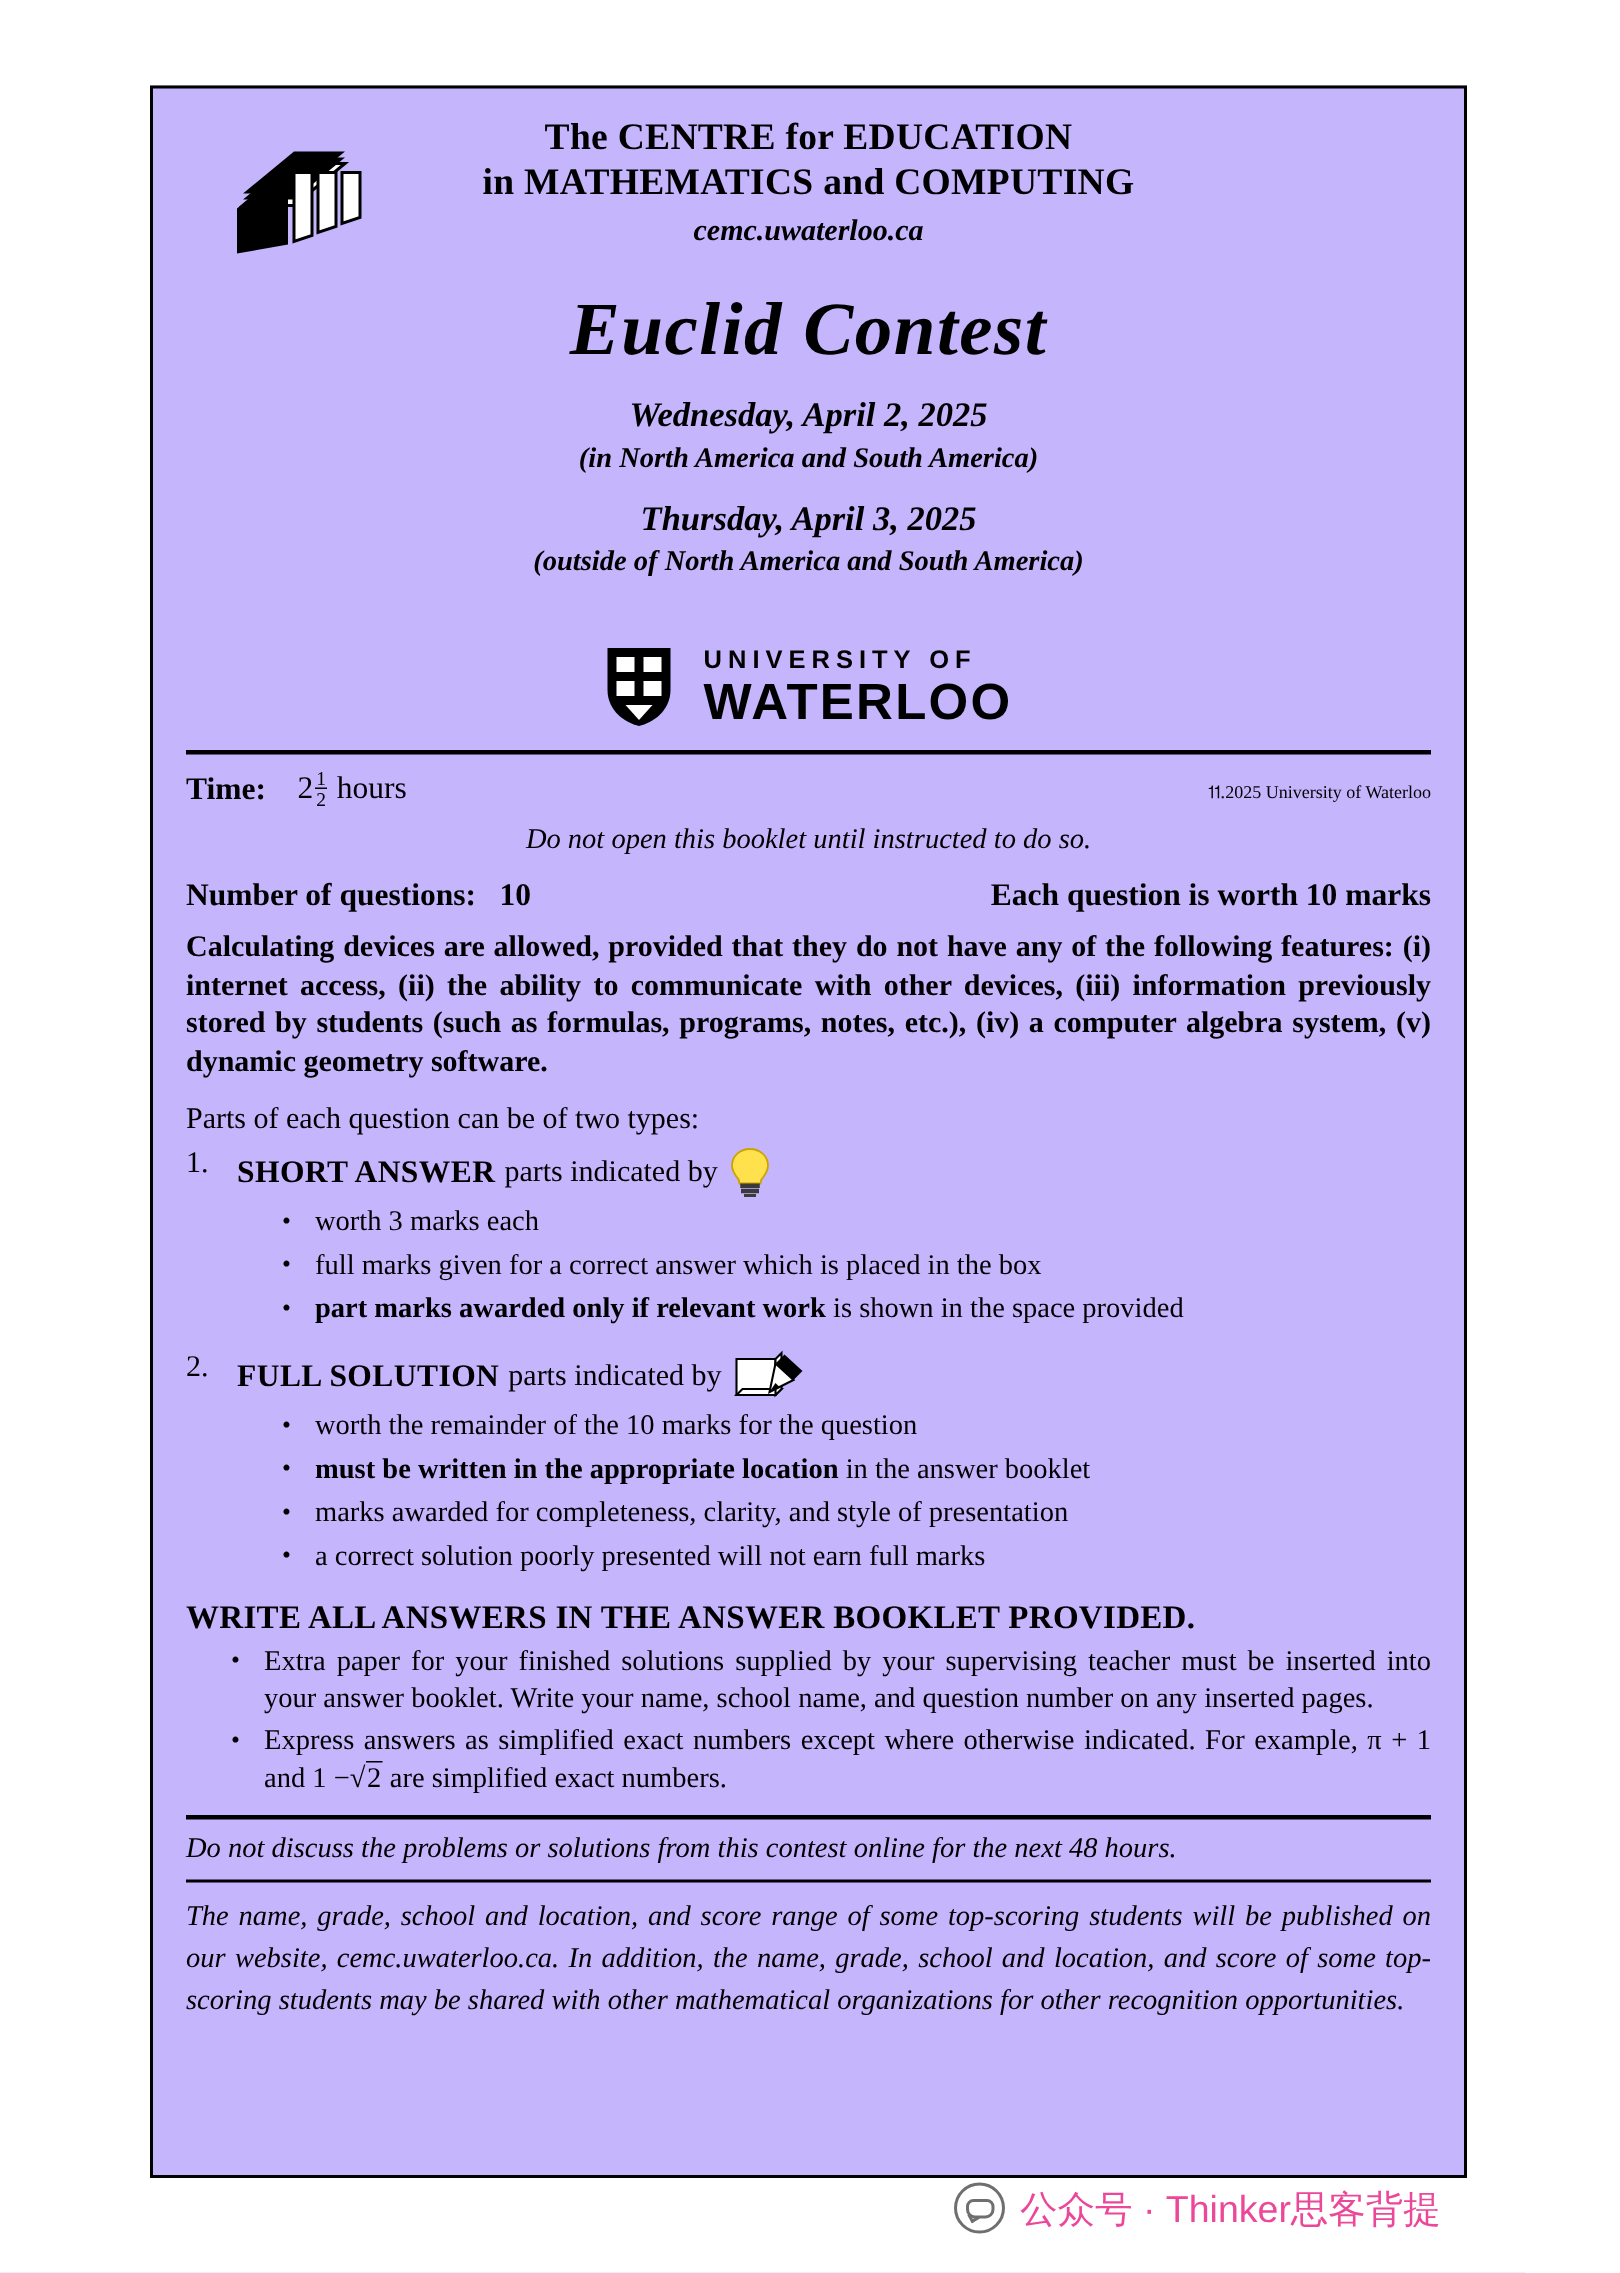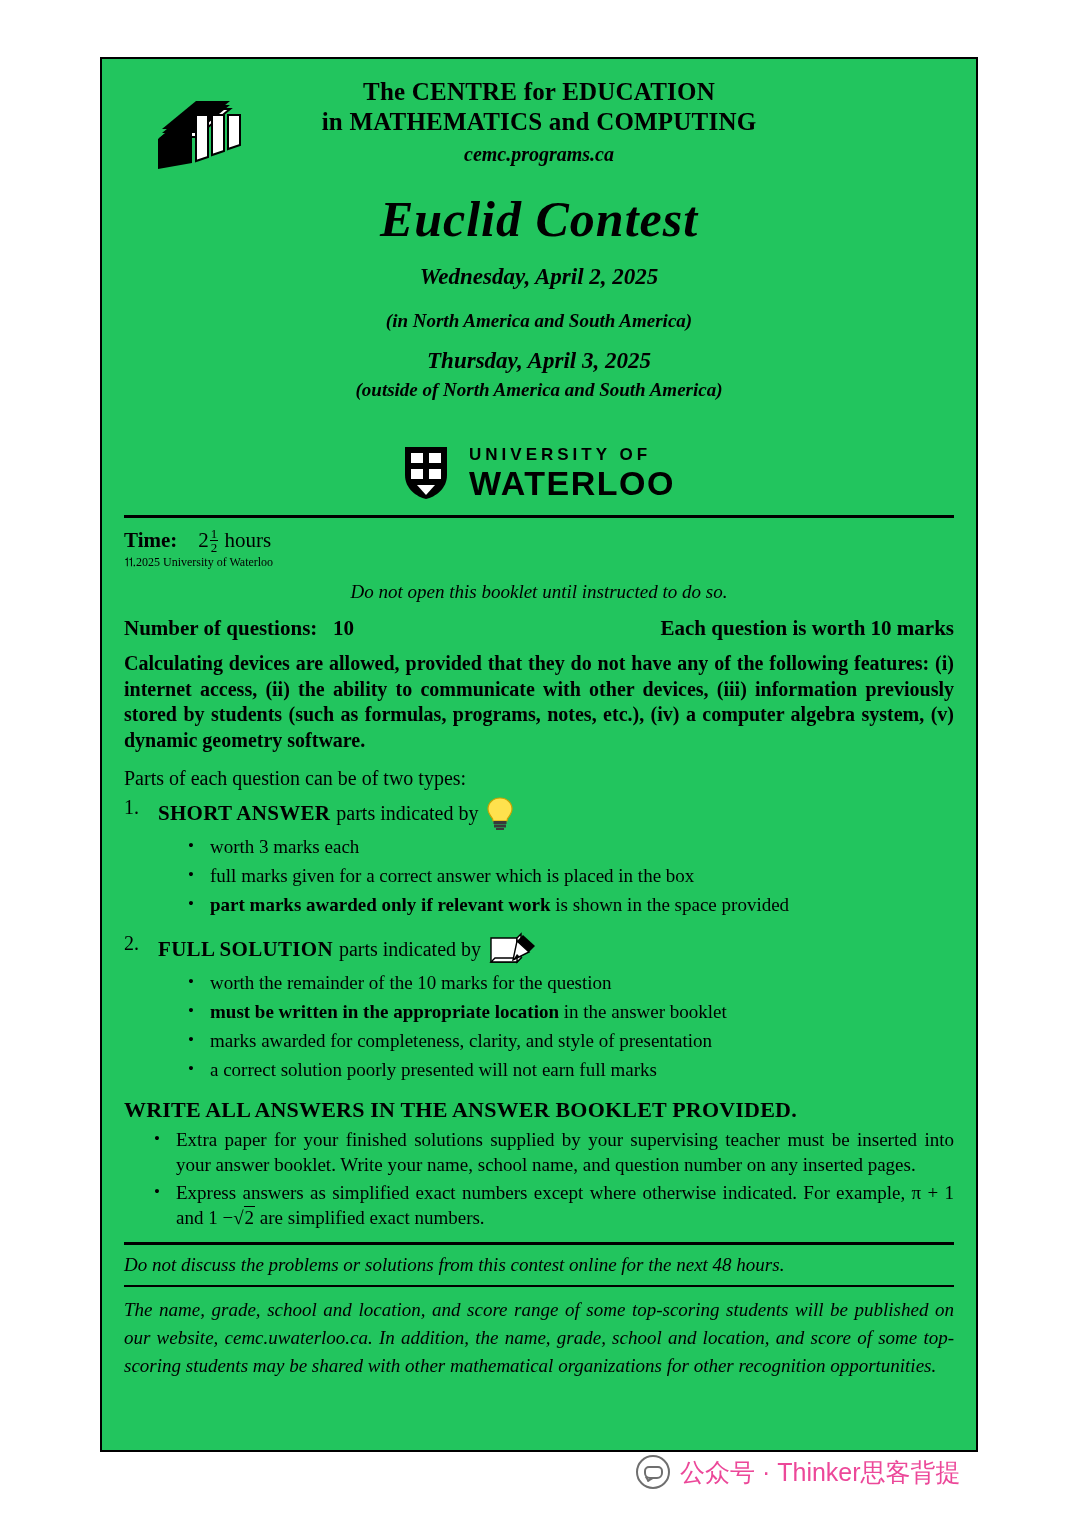--- a/index.html
+++ b/index.html
@@ -17,21 +17,21 @@
   }
 
   .page {
     position: absolute;
     left: 100px;
     top: 57px;
     width: 878px;
     height: 1395px;
     border: 2px solid #000;
     box-sizing: border-box;
-    background: #22c55e;
+    background: #c4b5fd;
   }
   .inner {
     padding: 18px 22px 10px 22px;
     box-sizing: border-box;
     height: 100%;
   }
 
   
   .header {
     position: relative;
@@ -66,21 +66,21 @@
   .date-main {
     font-weight: bold;
     font-style: italic;
     font-size: 23px;
     margin-top: 16px;
   }
   .date-sub {
     font-weight: bold;
     font-style: italic;
     font-size: 19px;
-    margin-top: 20px;
+    margin-top: 5px;
   }
   .date-main2 {
     font-weight: bold;
     font-style: italic;
     font-size: 23px;
     margin-top: 16px;
   }
   .date-sub2 {
     font-weight: bold;
     font-style: italic;
@@ -129,21 +129,20 @@
     border-top: 2px solid #000;
     margin: 0;
   }
 
   .timebar {
     display: flex;
     justify-content: space-between;
     align-items: baseline;
     font-size: 21px;
     margin-top: 9px;
-    flex-direction: column;
   }
   .timebar .left { font-weight: bold; }
   .timebar .left .hrs { font-weight: normal; }
   .frac {
     display: inline-block;
     vertical-align: -0.35em;
     text-align: center;
     font-size: 0.62em;
     line-height: 1;
     margin: 0 1px;
@@ -311,21 +310,21 @@
           <path d="M6,34 L40,6 L74,6 L40,34 Z"></path>
           <path d="M2,40 L36,12 L36,64 L2,70 Z"></path>
           <path d="M40,16 L52,16 L52,58 L40,62 Z" fill="#fff" stroke="#000" stroke-width="2"></path>
           <path d="M56,16 L68,16 L68,52 L56,56 Z" fill="#fff" stroke="#000" stroke-width="2"></path>
           <path d="M72,16 L84,16 L84,46 L72,50 Z" fill="#fff" stroke="#000" stroke-width="2"></path>
         </g>
       </svg>
 
       <div class="org-line">The CENTRE for EDUCATION</div>
       <div class="org-line">in MATHEMATICS and COMPUTING</div>
-      <div class="cemc-url">cemc.programs.ca</div>
+      <div class="cemc-url">cemc.uwaterloo.ca</div>
 
       <div class="contest-title">Euclid Contest</div>
 
       <div class="date-main">Wednesday, April 2, 2025</div>
       <div class="date-sub">(in North America and South America)</div>
       <div class="date-main2">Thursday, April 3, 2025</div>
       <div class="date-sub2">(outside of North America and South America)</div>
 
       <div class="waterloo">
         <svg class="wshield" viewBox="0 0 46 56">

